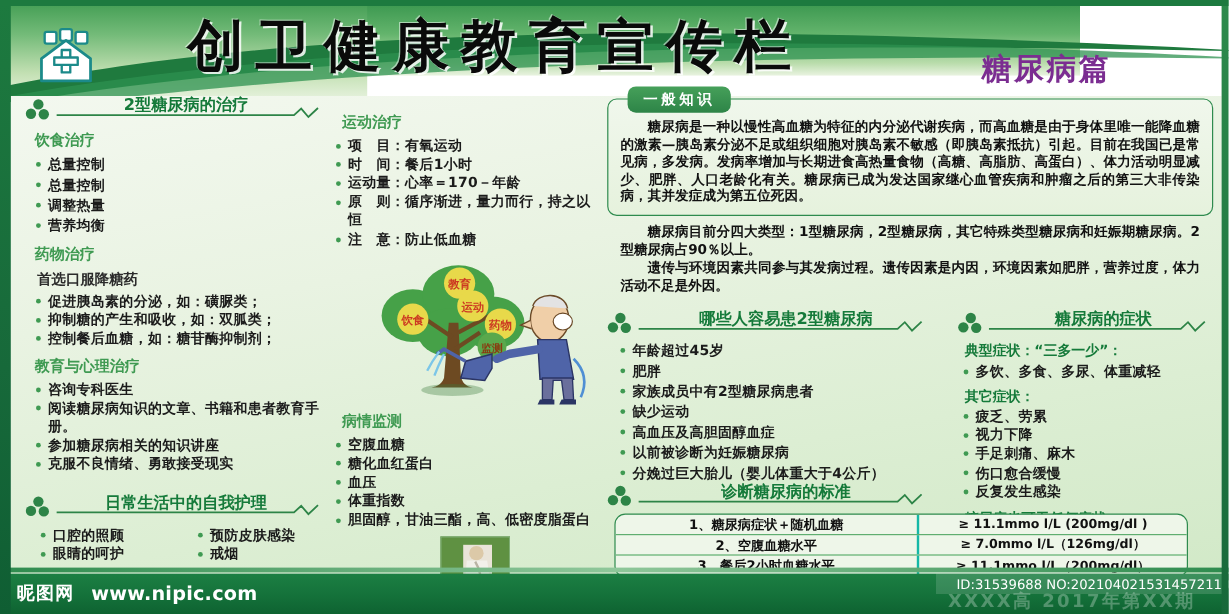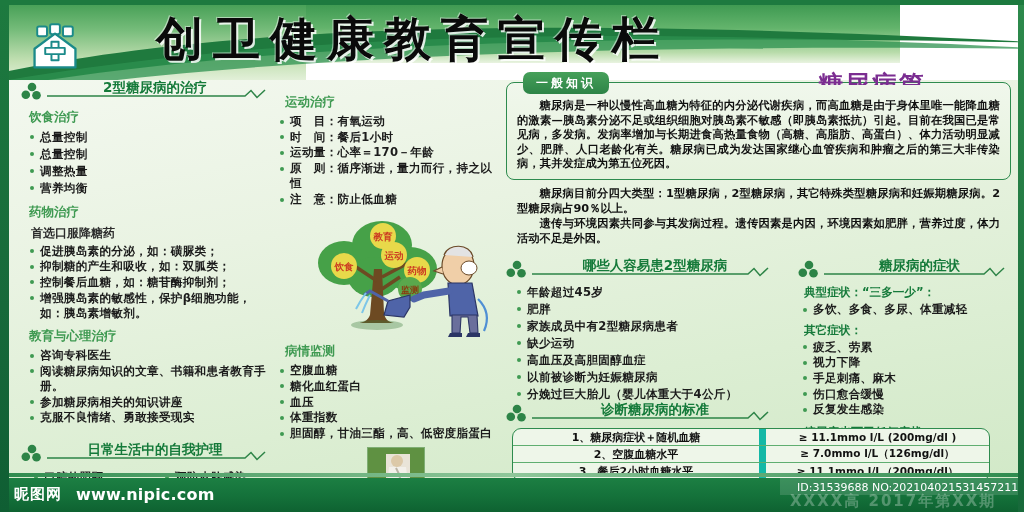--- a/index.html
+++ b/index.html
@@ -58,21 +58,21 @@
     position: absolute; left: 156px; top: 8px;
     z-index: 10;
     font-family: Liberation Mono, monospace;
     font-size: 47px; font-weight: 700; color: #0a0a0a;
     letter-spacing: 10px;
     line-height: 60px;
     text-shadow: 2px 2px 0 rgba(255,255,255,.85), -1px -1px 0 rgba(255,255,255,.5);
     white-space: nowrap;
   }
   .sub-title {
-    position: absolute; left: 818px; top: 63px;
+    position: absolute; left: 818px; top: 36px;
     z-index: 10;
     font-family: "DejaVu Serif", "Liberation Serif", serif;
     font-size: 25px; font-weight: 700; color: #7b2d91;
     letter-spacing: 2px; white-space: nowrap;
   }
 
   
   .body-area {
     position: absolute; left: 9px; top: 80px; width: 1009px; height: 398px;
     background: linear-gradient(170deg,#f3f8ef 0%, #e9f3e2 35%, #dceed3 70%, #d2e9c8 100%);
@@ -172,21 +172,21 @@
     margin: 4px 0 0 6px;
     border: 1.3px solid #2e8b4e;
     border-radius: 9px;
     overflow: hidden;
     background: #eef6e9;
     width: 478px;
   }
   .diag-row { display: flex; height: 17px; border-bottom: 1px solid #5fae70; }
   .diag-row:last-child { border-bottom: none; }
   .diag-c1 {
-    width: 253px; border-right: 7px solid #14b8a6;
+    width: 253px; border-right: 2px solid #14b8a6;
     font-size: 11px; font-weight: 700; color: #111;
     display: flex; align-items: center; justify-content: center;
   }
   .diag-c2 {
     flex: 1;
     font-size: 10.5px; font-weight: 700; color: #111;
     display: flex; align-items: center; justify-content: center;
   }
 
   
@@ -294,21 +294,20 @@
         </ul>
       </div>
 
       <div>
         <div class="sub-head">药物治疗</div>
         <div class="sub-head-dark">首选口服降糖药</div>
         <ul class="bul">
           <li>促进胰岛素的分泌，如：磺脲类；</li>
           <li>抑制糖的产生和吸收，如：双胍类；</li>
           <li>控制餐后血糖，如：糖苷酶抑制剂；</li>
-          <li>增强胰岛素的敏感性，保护β细胞功能，如：胰岛素增敏剂。</li>
         </ul>
       </div>
 
       <div>
         <div class="sub-head">教育与心理治疗</div>
         <ul class="bul">
           <li>咨询专科医生</li>
           <li>阅读糖尿病知识的文章、书籍和患者教育手册。</li>
           <li>参加糖尿病相关的知识讲座</li>
           <li>克服不良情绪、勇敢接受现实</li>

